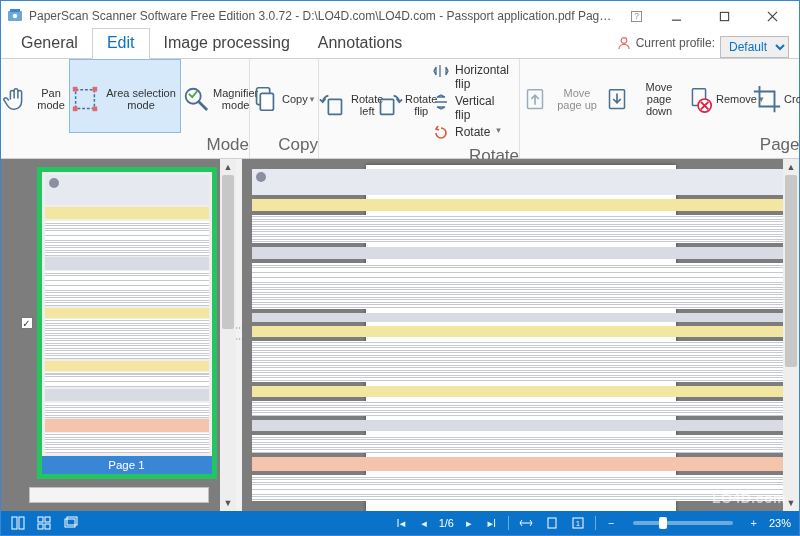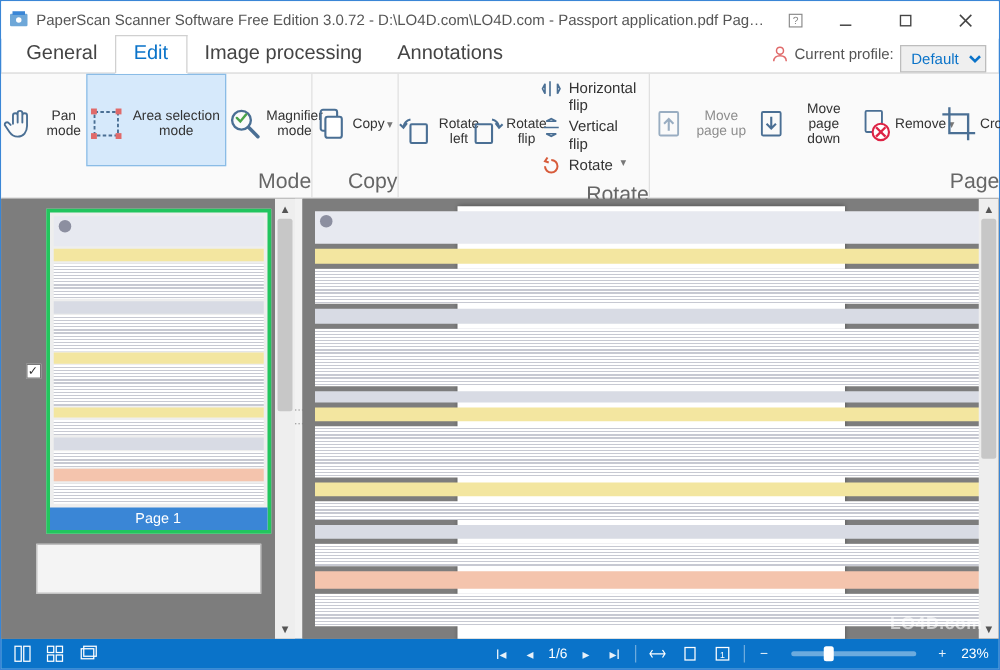--- a/index.html
+++ b/index.html
@@ -34,21 +34,21 @@
   .big-btn .ic svg{width:30px;height:30px;color:#4a6f94}
   .dd{font-size:9px;color:#777}
   .mini-col{display:flex;flex-direction:column;justify-content:center;gap:3px;padding:4px 10px 0 6px;font-size:12px;color:#333;}
   .mini-row{display:flex;align-items:flex-start;gap:6px;}
   .mini-row svg{width:16px;height:16px;color:#4a6f94}
   
   .content{flex:1;display:flex;background:#7d7d7d;min-height:0;}
   .thumbs{width:235px;background:#7d7d7d;display:flex;flex-direction:column;align-items:center;padding:8px 4px;position:relative;}
   .thumb-wrap{display:flex;align-items:center;gap:4px;}
   .cb{width:12px;height:12px;background:#fff;border:1px solid #777;display:flex;align-items:center;justify-content:center;font-size:10px;color:#333}
-  .thumb{width:180px;height:260px;border:3px solid #22c55e;background:#eee;position:relative;}
+  .thumb{width:180px;height:312px;border:5px solid #22c55e;background:#eee;position:relative;}
   .thumb-cap{position:absolute;left:0;right:0;bottom:0;height:18px;background:#3a86d6;color:#fff;font-size:11.5px;text-align:center;line-height:18px}
   .thumb-img{position:absolute;inset:0 0 18px 0;}
   .spacer-thumb{width:180px;height:40px;background:#f4f4f4;margin-top:8px;border:1px solid #c0c0c0;}
   .splitter{width:6px;background:#f2f2f2;display:flex;align-items:center;justify-content:center;color:#888;}
   .splitter .dots{writing-mode:vertical-rl;letter-spacing:3px;font-size:8px;}
   .preview{flex:1;background:#7d7d7d;position:relative;display:flex;justify-content:center;overflow:hidden;}
   .page{width:310px;height:455px;background:#fff;margin-top:6px;box-shadow:0 0 4px rgba(0,0,0,.4);}
   .scroll-v{position:absolute;right:0;top:0;bottom:0;width:16px;background:#eeeeee;}
   .scroll-v .tr{position:absolute;left:2px;right:2px;top:16px;bottom:16px;}
   .scroll-v .th{position:absolute;left:0;right:0;top:0;height:60%;background:#c7c7c7;border-radius:2px;}

